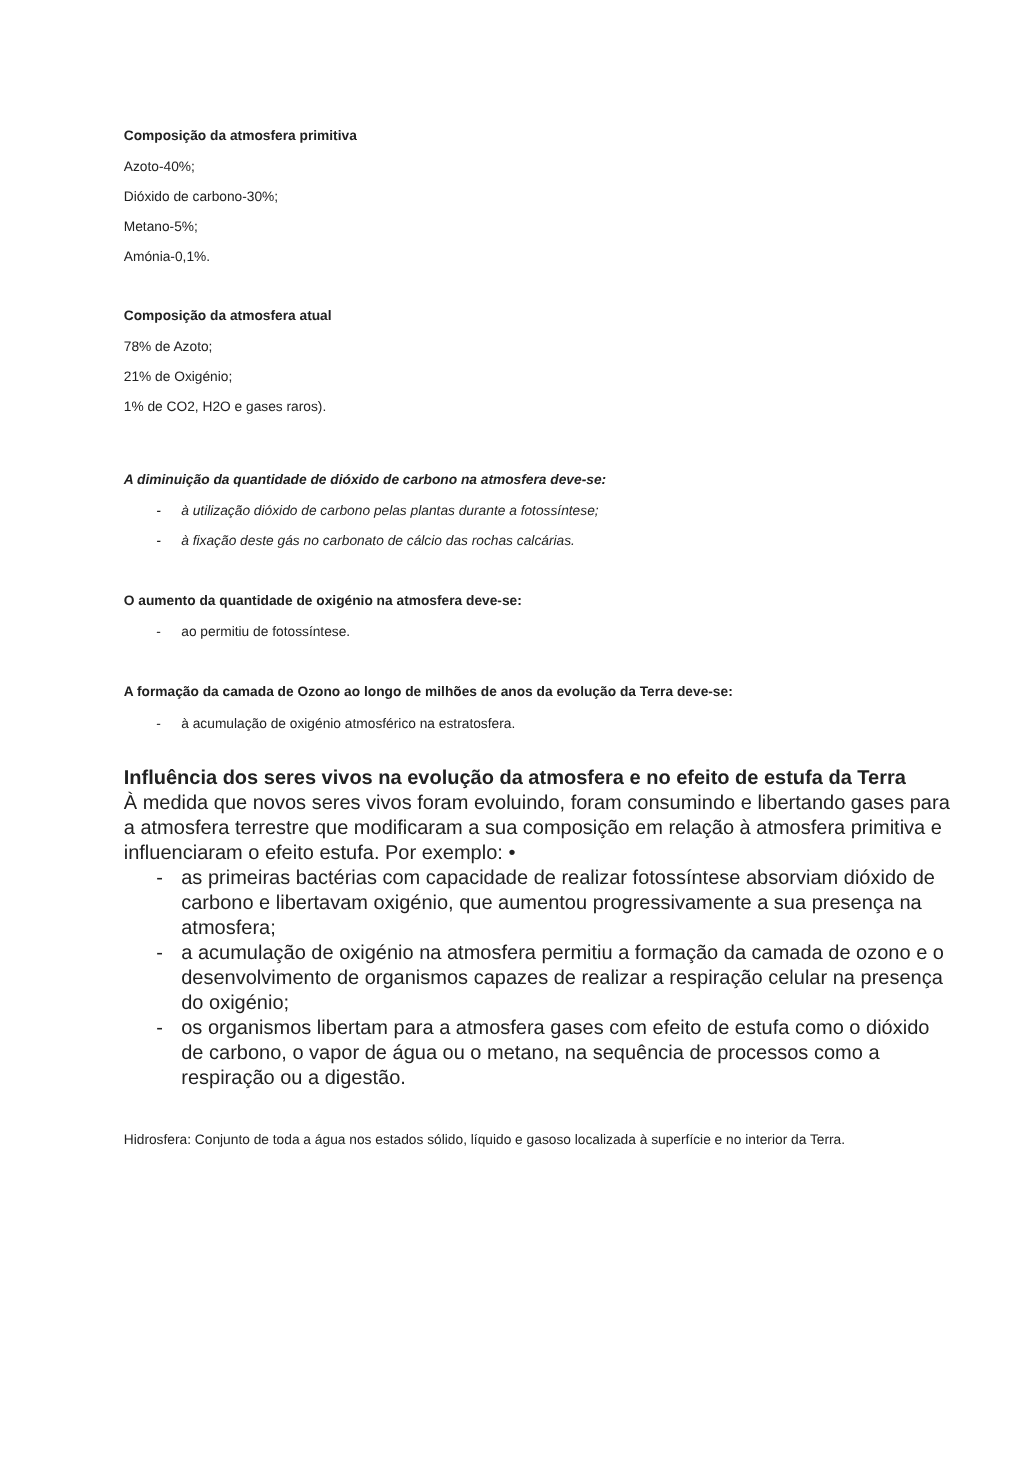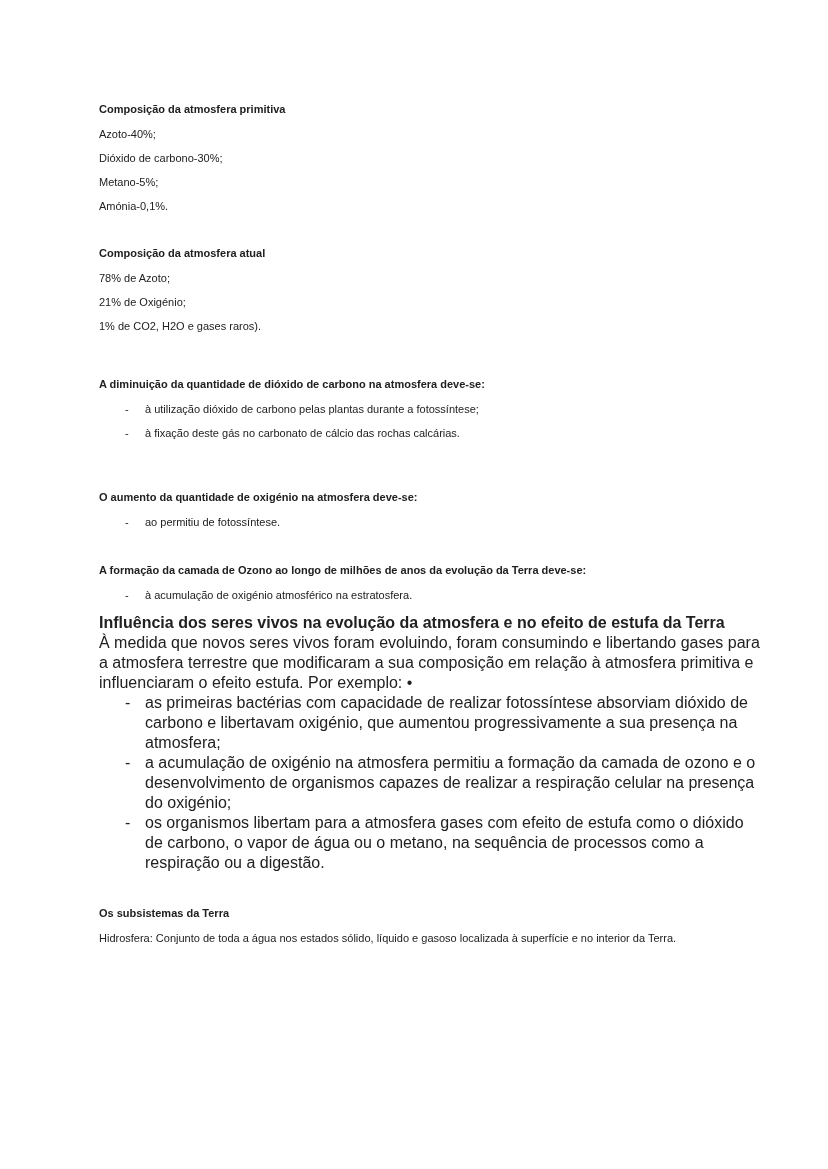--- a/index.html
+++ b/index.html
@@ -44,23 +44,23 @@
     margin-left: 26px;
     text-align: left;
   }
   .bullet-text {
     flex: 1 1 auto;
     max-width: 614px;
   }
   
   .section.s0 { margin-bottom: 22px; }
   .section.s1 { margin-bottom: 33px; }
-  .section.s2 { margin-bottom: 39px; }
+  .section.s2 { margin-bottom: 23px; font-style: italic; }
   .section.s3 { margin-bottom: 23px; }
-  .section.s4 { margin-bottom: 6px; }
+  .section.s4 { margin-bottom: 22px; }
   .section.s5 { margin-bottom: 27px; }
   .section.s6 { margin-bottom: 0; }
 </style>
 </head>
 <body>
 
 <div class="page">
 
   <div class="section calibri s0">
     <div class="heading">Composição da atmosfera primitiva</div>
@@ -124,17 +124,16 @@
         <span class="bullet-text">a acumulação de oxigénio na atmosfera permitiu a formação da camada de ozono e o desenvolvimento de organismos capazes de realizar a respiração celular na presença do oxigénio;</span>
       </li>
       <li class="bullet-item">
         <span class="dash">-</span>
         <span class="bullet-text">os organismos libertam para a atmosfera gases com efeito de estufa como o dióxido de carbono, o vapor de água ou o metano, na sequência de processos como a respiração ou a digestão.</span>
       </li>
     </ul>
   </div>
 
   <div class="section calibri s6">
-    <div class="heading">Os subsistemas da Terra</div>
     <div class="para">Hidrosfera: Conjunto de toda a água nos estados sólido, líquido e gasoso localizada à superfície e no interior da Terra.</div>
   </div>
 
 </div>
 
 </body></html>

